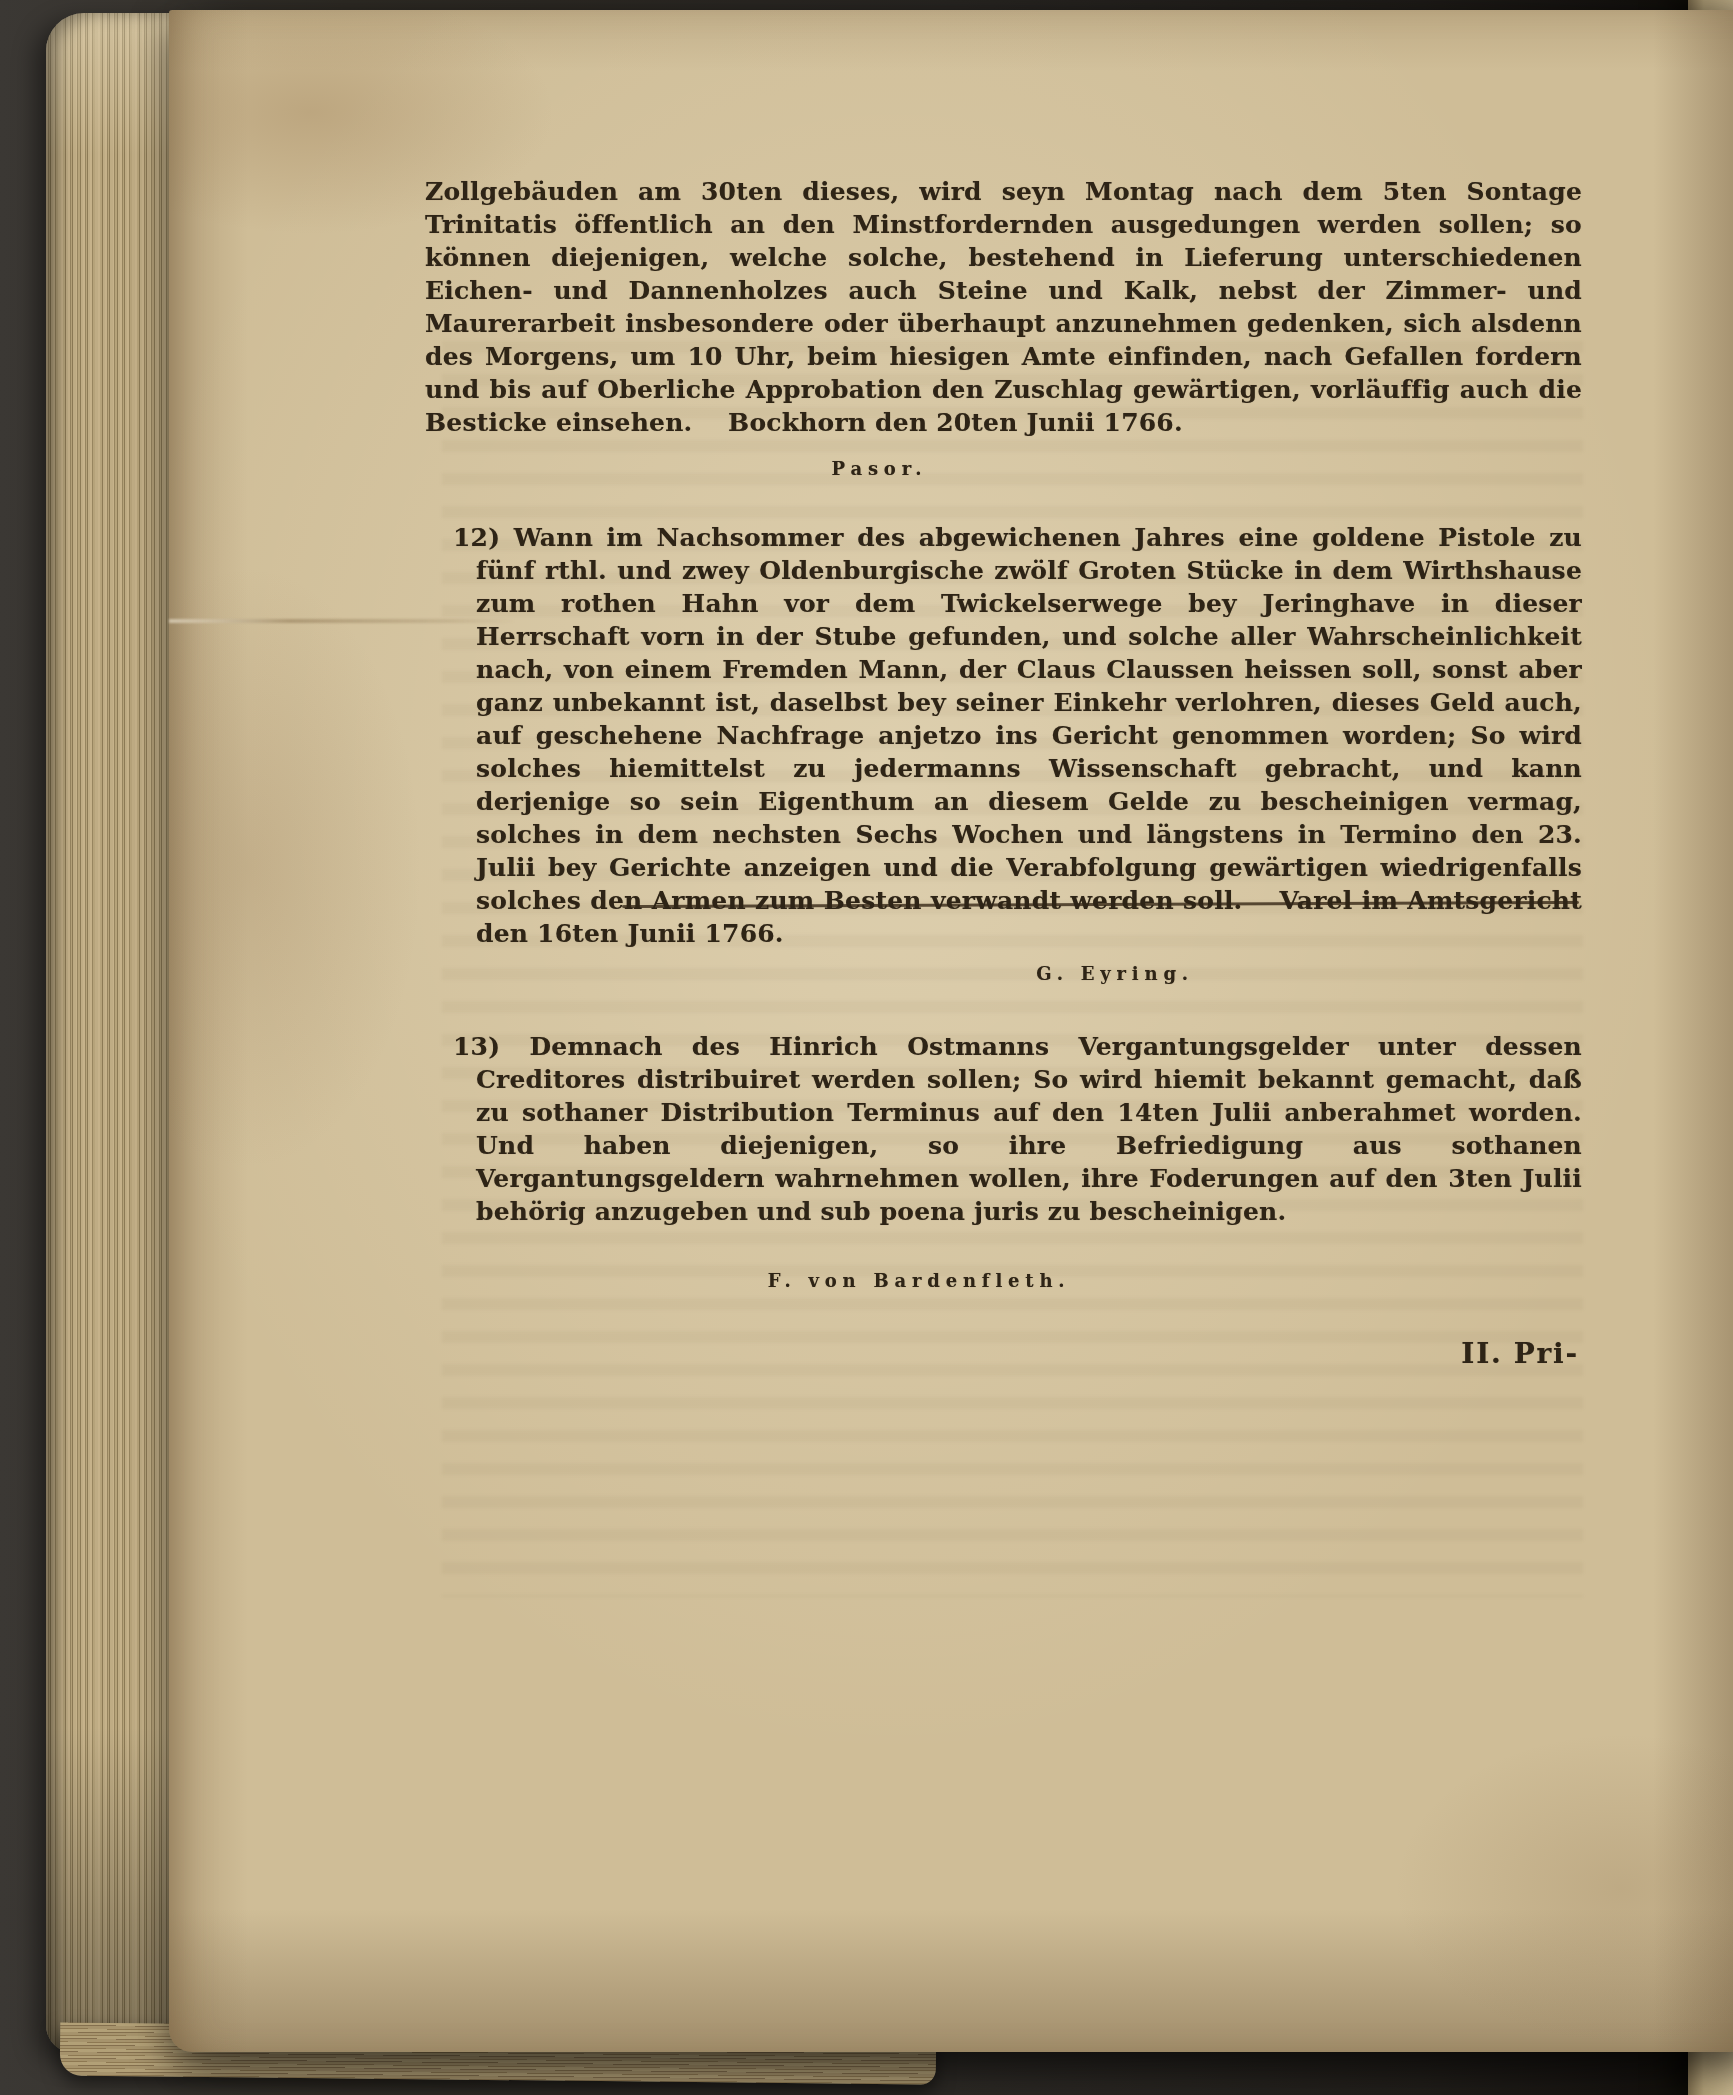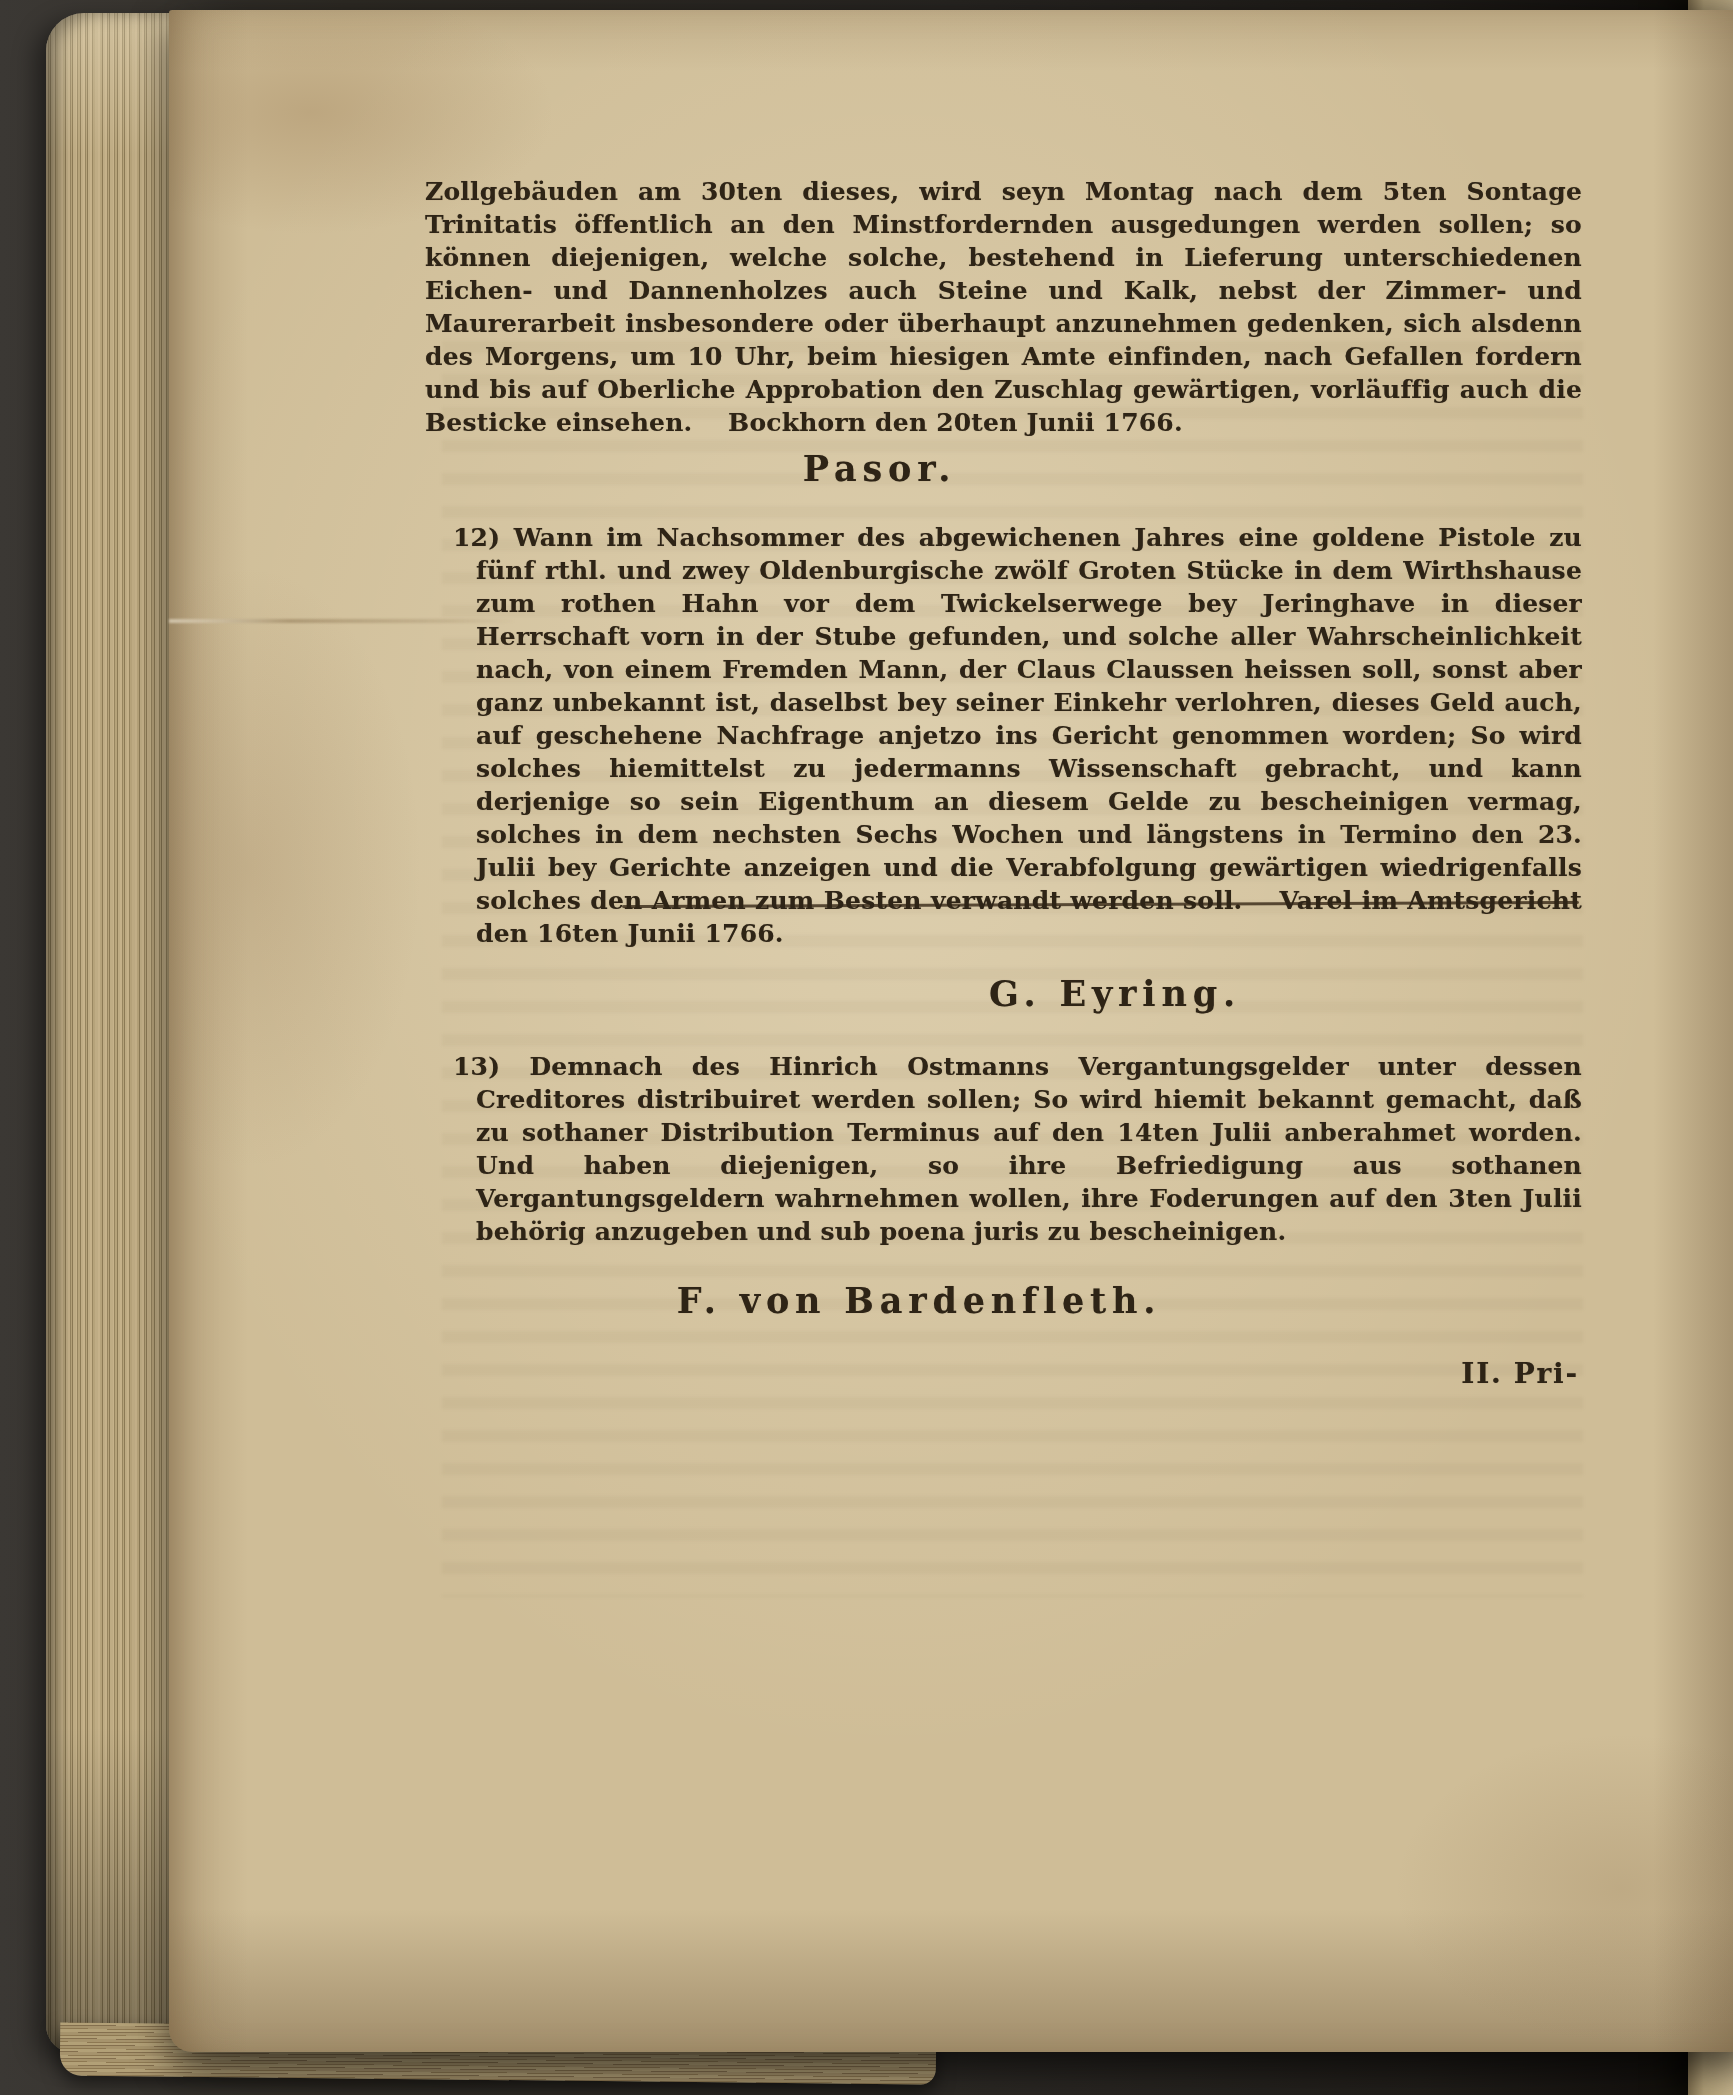--- a/index.html
+++ b/index.html
@@ -68,23 +68,23 @@
   }
   .text-block{
     position:absolute;left:256px;top:165px;width:1157px;
     color:#2e2416;font-size:25px;line-height:33px;font-weight:700;
     text-align:justify;letter-spacing:0.2px;
     text-shadow:0 0 0.8px rgba(46,35,21,0.35);
   }
   .para{margin:0;}
   .numbered{padding-left:51px;text-indent:-51px;}
   .num{display:inline;margin-left:28px;}
-  .sig{margin:13.2px 0 0 0;font-size:35px;letter-spacing:5.8px;font-weight:700;}
+  .sig{margin:13.2px 0 0 0;font-size:18px;letter-spacing:5.8px;font-weight:700;}
   .sig-pasor{text-align:center;padding-right:248px;}
-  .sig-eyring{text-align:center;padding-left:223px;margin-top:27px;}
+  .sig-eyring{text-align:center;padding-left:223px;margin-top:7px;}
   .sig-bardenfleth{text-align:center;padding-right:169px;margin-top:36px;}
   .block-b{margin-top:36px;}
   .block-c{margin-top:40px;}
   .block-d{margin-top:33px;text-indent:53px;}
   .catchword{margin:40px 0 0 0;text-align:right;font-size:28px;letter-spacing:1.7px;font-weight:700;padding-right:3.3px;}
 </style>
 </head>
 <body>
 
 <div class="scene">

